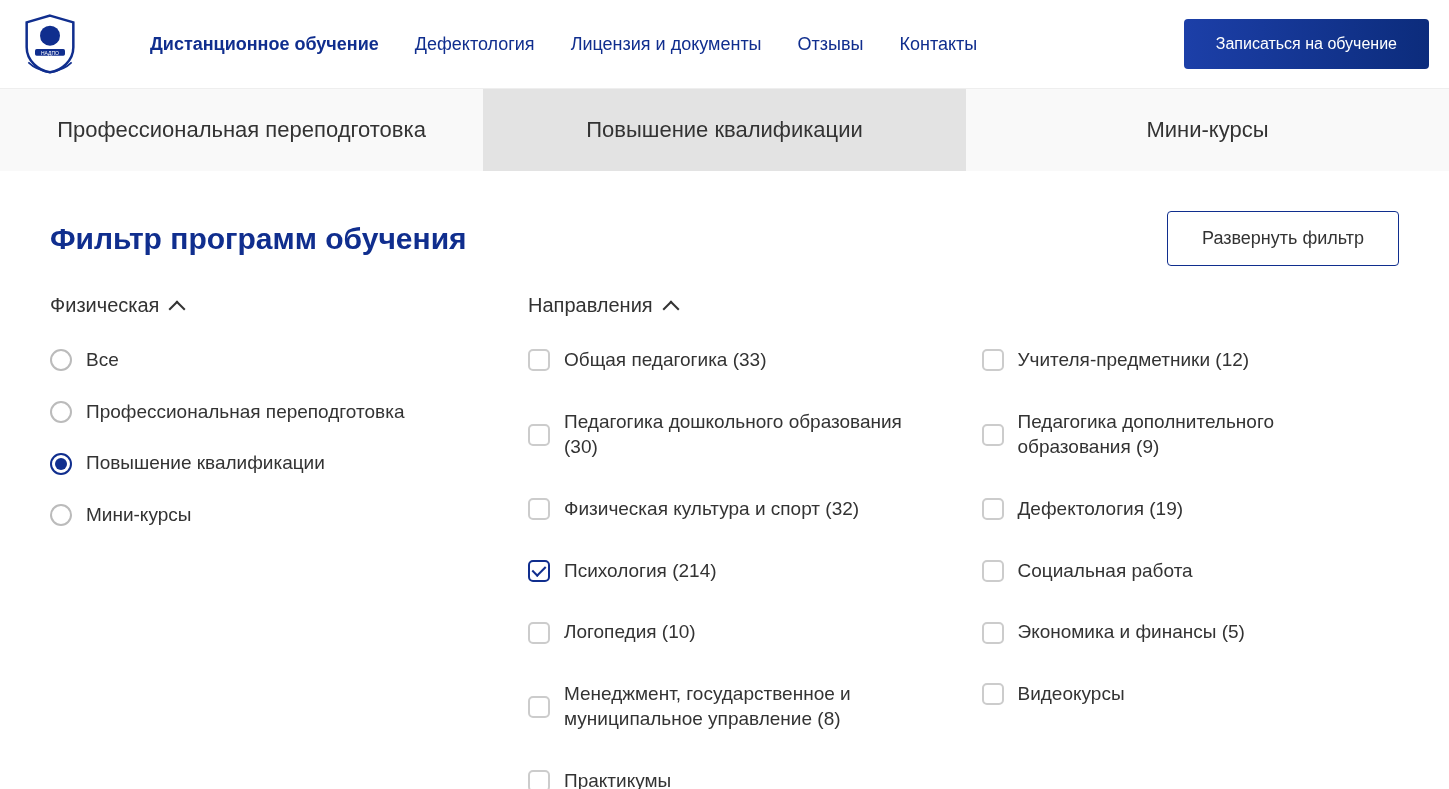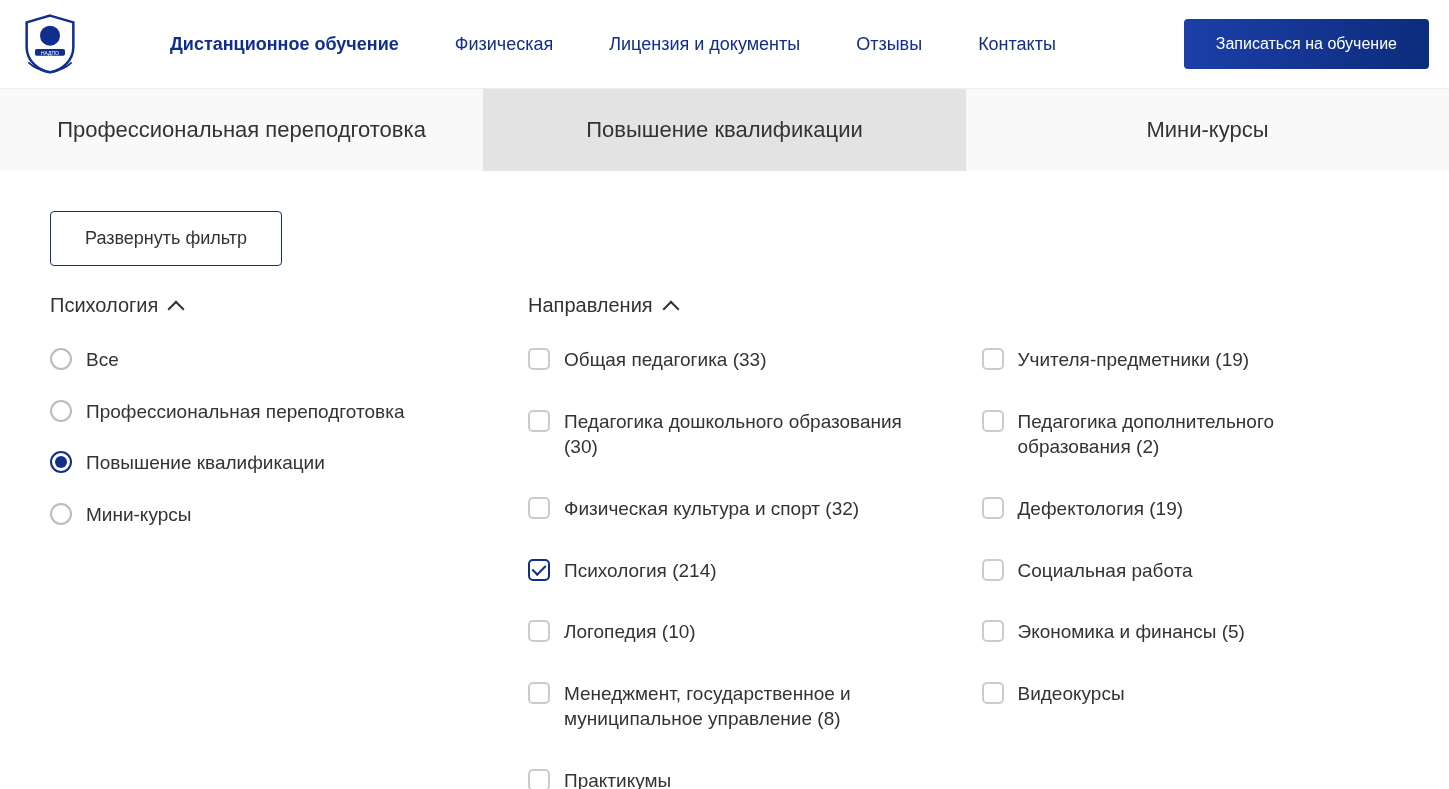--- a/index.html
+++ b/index.html
@@ -17,21 +17,20 @@
   }
   .nav {
     display: flex;
     gap: 36px;
     flex: 1;
   }
   .nav-item {
     color: #102E8E;
     font-size: 18px;
     cursor: pointer;
-    margin-left: 20px;
   }
   .nav-item.active { font-weight: 700; }
   .cta-button {
     background: linear-gradient(90deg,#1C3FA8,#0C2C7C);
     color: #fff;
     border: none;
     padding: 16px 32px;
     font-size: 16px;
     border-radius: 4px;
     cursor: pointer;
@@ -105,21 +104,21 @@
   .dir-grid {
     display: grid;
     grid-template-columns: 1fr 1fr;
     column-gap: 20px;
     row-gap: 26px;
     align-items: start;
     gap: 36px;
   }
   .radio-item, .check-item {
     display: flex;
-    align-items: flex-start;
+    align-items: center;
     gap: 14px;
     font-size: 19px;
     color: #333;
     cursor: pointer;
     line-height: 1.35;
   }
   .radio {
     width: 22px; height: 22px;
     border: 2px solid #bbb;
     border-radius: 50%;
@@ -165,42 +164,43 @@
     <svg viewBox="0 0 64 72" width="54" height="60">
       <path d="M32 2 L60 10 V40 C60 56 46 68 32 70 C18 68 4 56 4 40 V10 Z" fill="#fff" stroke="#102E8E" stroke-width="3"></path>
       <circle cx="32" cy="26" r="12" fill="#102E8E"></circle>
       <rect x="14" y="42" width="36" height="8" rx="2" fill="#102E8E"></rect>
       <text x="32" y="49" text-anchor="middle" font-size="6" fill="#fff" font-family="Arial">НАДПО</text>
       <path d="M6 58 C12 64 20 68 32 70 C44 68 52 64 58 58" fill="none" stroke="#102E8E" stroke-width="2"></path>
     </svg>
   </div>
   <nav class="nav">
     <a class="nav-item active">Дистанционное обучение</a>
-    <a class="nav-item">Физическая</a>
+    <a class="nav-item">Дефектология</a>
     <a class="nav-item">Лицензия и документы</a>
     <a class="nav-item">Отзывы</a>
     <a class="nav-item">Контакты</a>
   </nav>
   <button class="cta-button">Записаться на обучение</button>
 </div>
 
 <div class="tabs">
   <div class="tab">Профессиональная переподготовка</div>
   <div class="tab active">Повышение квалификации</div>
   <div class="tab">Мини-курсы</div>
 </div>
 
 <div class="content">
   <div class="filter-head">
+    <div class="filter-title">Фильтр программ обучения</div>
     <button class="expand-btn">Развернуть фильтр</button>
   </div>
 
   <div class="section-heads">
     <div class="section-head cat">
-      <span>Психология</span>
+      <span>Физическая</span>
       <span class="chevron-up"></span>
     </div>
     <div class="section-head">
       <span>Направления</span>
       <span class="chevron-up"></span>
     </div>
   </div>
 
   <div class="columns">
 
@@ -225,30 +225,30 @@
 
     <div class="col directions">
       <div class="dir-grid">
 
         <label class="check-item">
           <span class="checkbox"></span>
           <span class="check-label">Общая педагогика (33)</span>
         </label>
         <label class="check-item">
           <span class="checkbox"></span>
-          <span class="check-label">Учителя-предметники (19)</span>
+          <span class="check-label">Учителя-предметники (12)</span>
         </label>
 
         <label class="check-item">
           <span class="checkbox"></span>
           <span class="check-label">Педагогика дошкольного образования (30)</span>
         </label>
         <label class="check-item">
           <span class="checkbox"></span>
-          <span class="check-label">Педагогика дополнительного образования (2)</span>
+          <span class="check-label">Педагогика дополнительного образования (9)</span>
         </label>
 
         <label class="check-item">
           <span class="checkbox"></span>
           <span class="check-label">Физическая культура и спорт (32)</span>
         </label>
         <label class="check-item">
           <span class="checkbox"></span>
           <span class="check-label">Дефектология (19)</span>
         </label>

